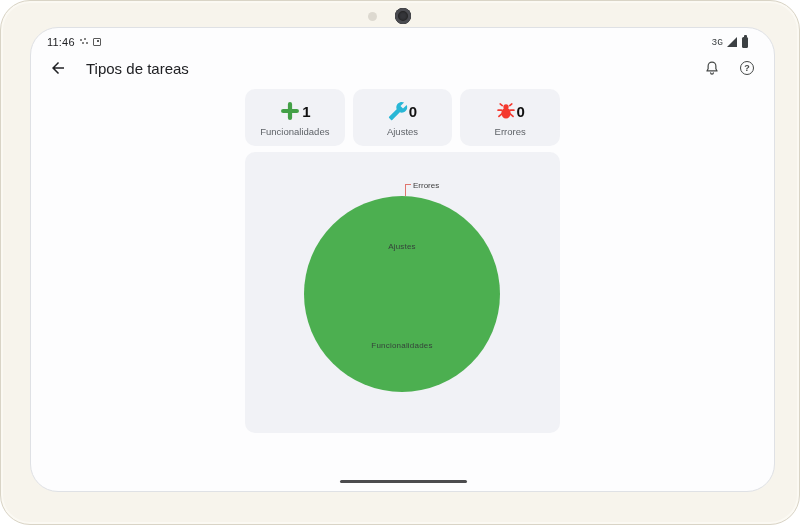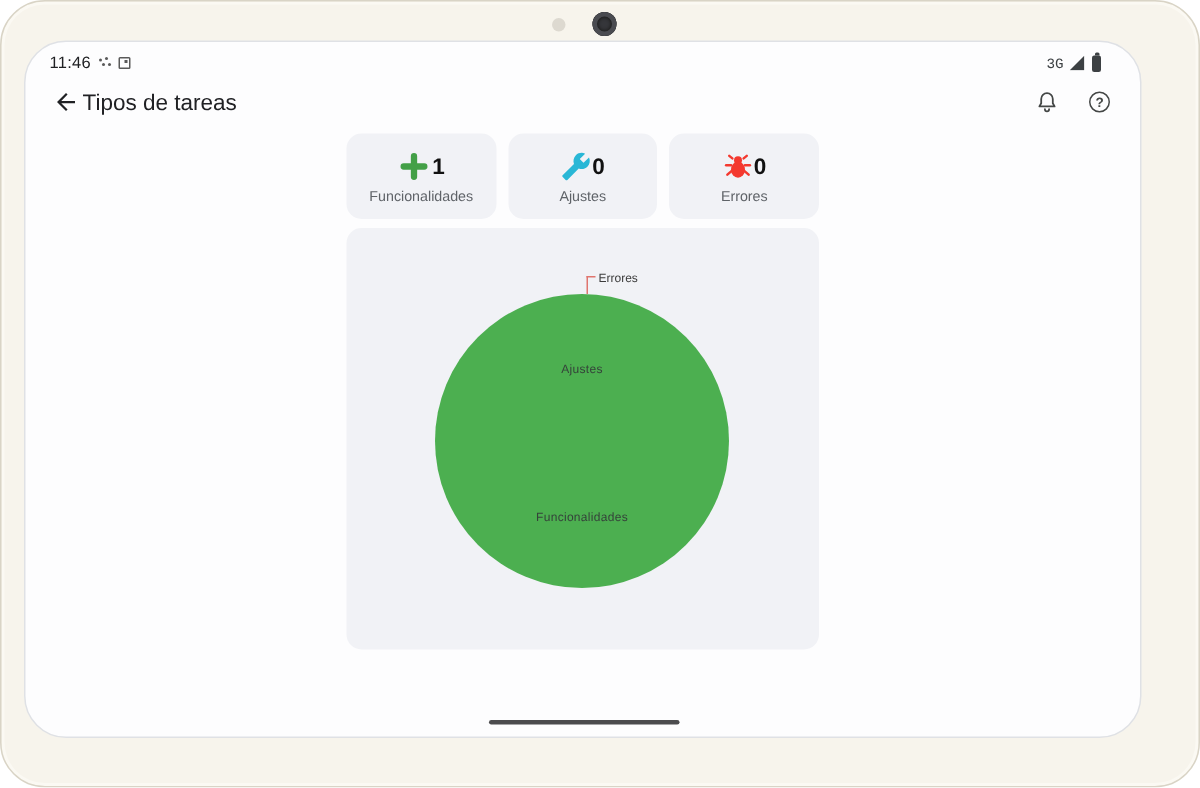--- a/index.html
+++ b/index.html
@@ -19,21 +19,21 @@
     border-radius:50%; background:#ddd9d0;
   }
   .camera-dot {
     position:absolute; left:395px; top:8px; width:16px; height:16px;
     border-radius:50%; background:#35363a;
     box-shadow:inset 0 0 0 3px #4a4b50, inset 0 0 2px 4px #222;
   }
 
   
   .screen {
-    position:absolute; left:16px; top:27px; width:745px; height:465px;
+    position:absolute; left:30px; top:27px; width:745px; height:465px;
     background:#fdfdfe;
     border:1px solid #dfe1e5;
     border-radius:28px;
     overflow:hidden;
   }
 
   
   .status-bar {
     display:flex; align-items:center;
     padding:8px 26px 0 16px;
@@ -61,21 +61,21 @@
   }
   .battery-icon { width:6px; height:11px; background:#3c4043; border-radius:1.5px; position:relative; margin-left:1px; }
   .battery-icon::before {
     content:""; position:absolute; top:-2px; left:1.5px; width:3px; height:2px; background:#3c4043;
     border-radius:1px 1px 0 0;
   }
 
   
   .app-bar { display:flex; align-items:center; padding:9px 20px 6px 16px; }
   .back-button { width:22px; height:22px; display:flex; align-items:center; justify-content:center; cursor:pointer; }
-  .page-title { font-size:15px; color:#202124; }
+  .page-title { margin-left:17px; font-size:15px; color:#202124; }
   .app-bar-actions { margin-left:auto; display:flex; align-items:center; gap:19px; }
   .bell-button { width:18px; height:18px; display:flex; align-items:center; justify-content:center; cursor:pointer; }
   .help-button {
     width:14px; height:14px; border:1.5px solid #444746; border-radius:50%;
     display:flex; align-items:center; justify-content:center;
     font-size:9px; font-weight:700; color:#444746; cursor:pointer;
   }
 
   
   .content { width:315px; margin:4px auto 0; }

